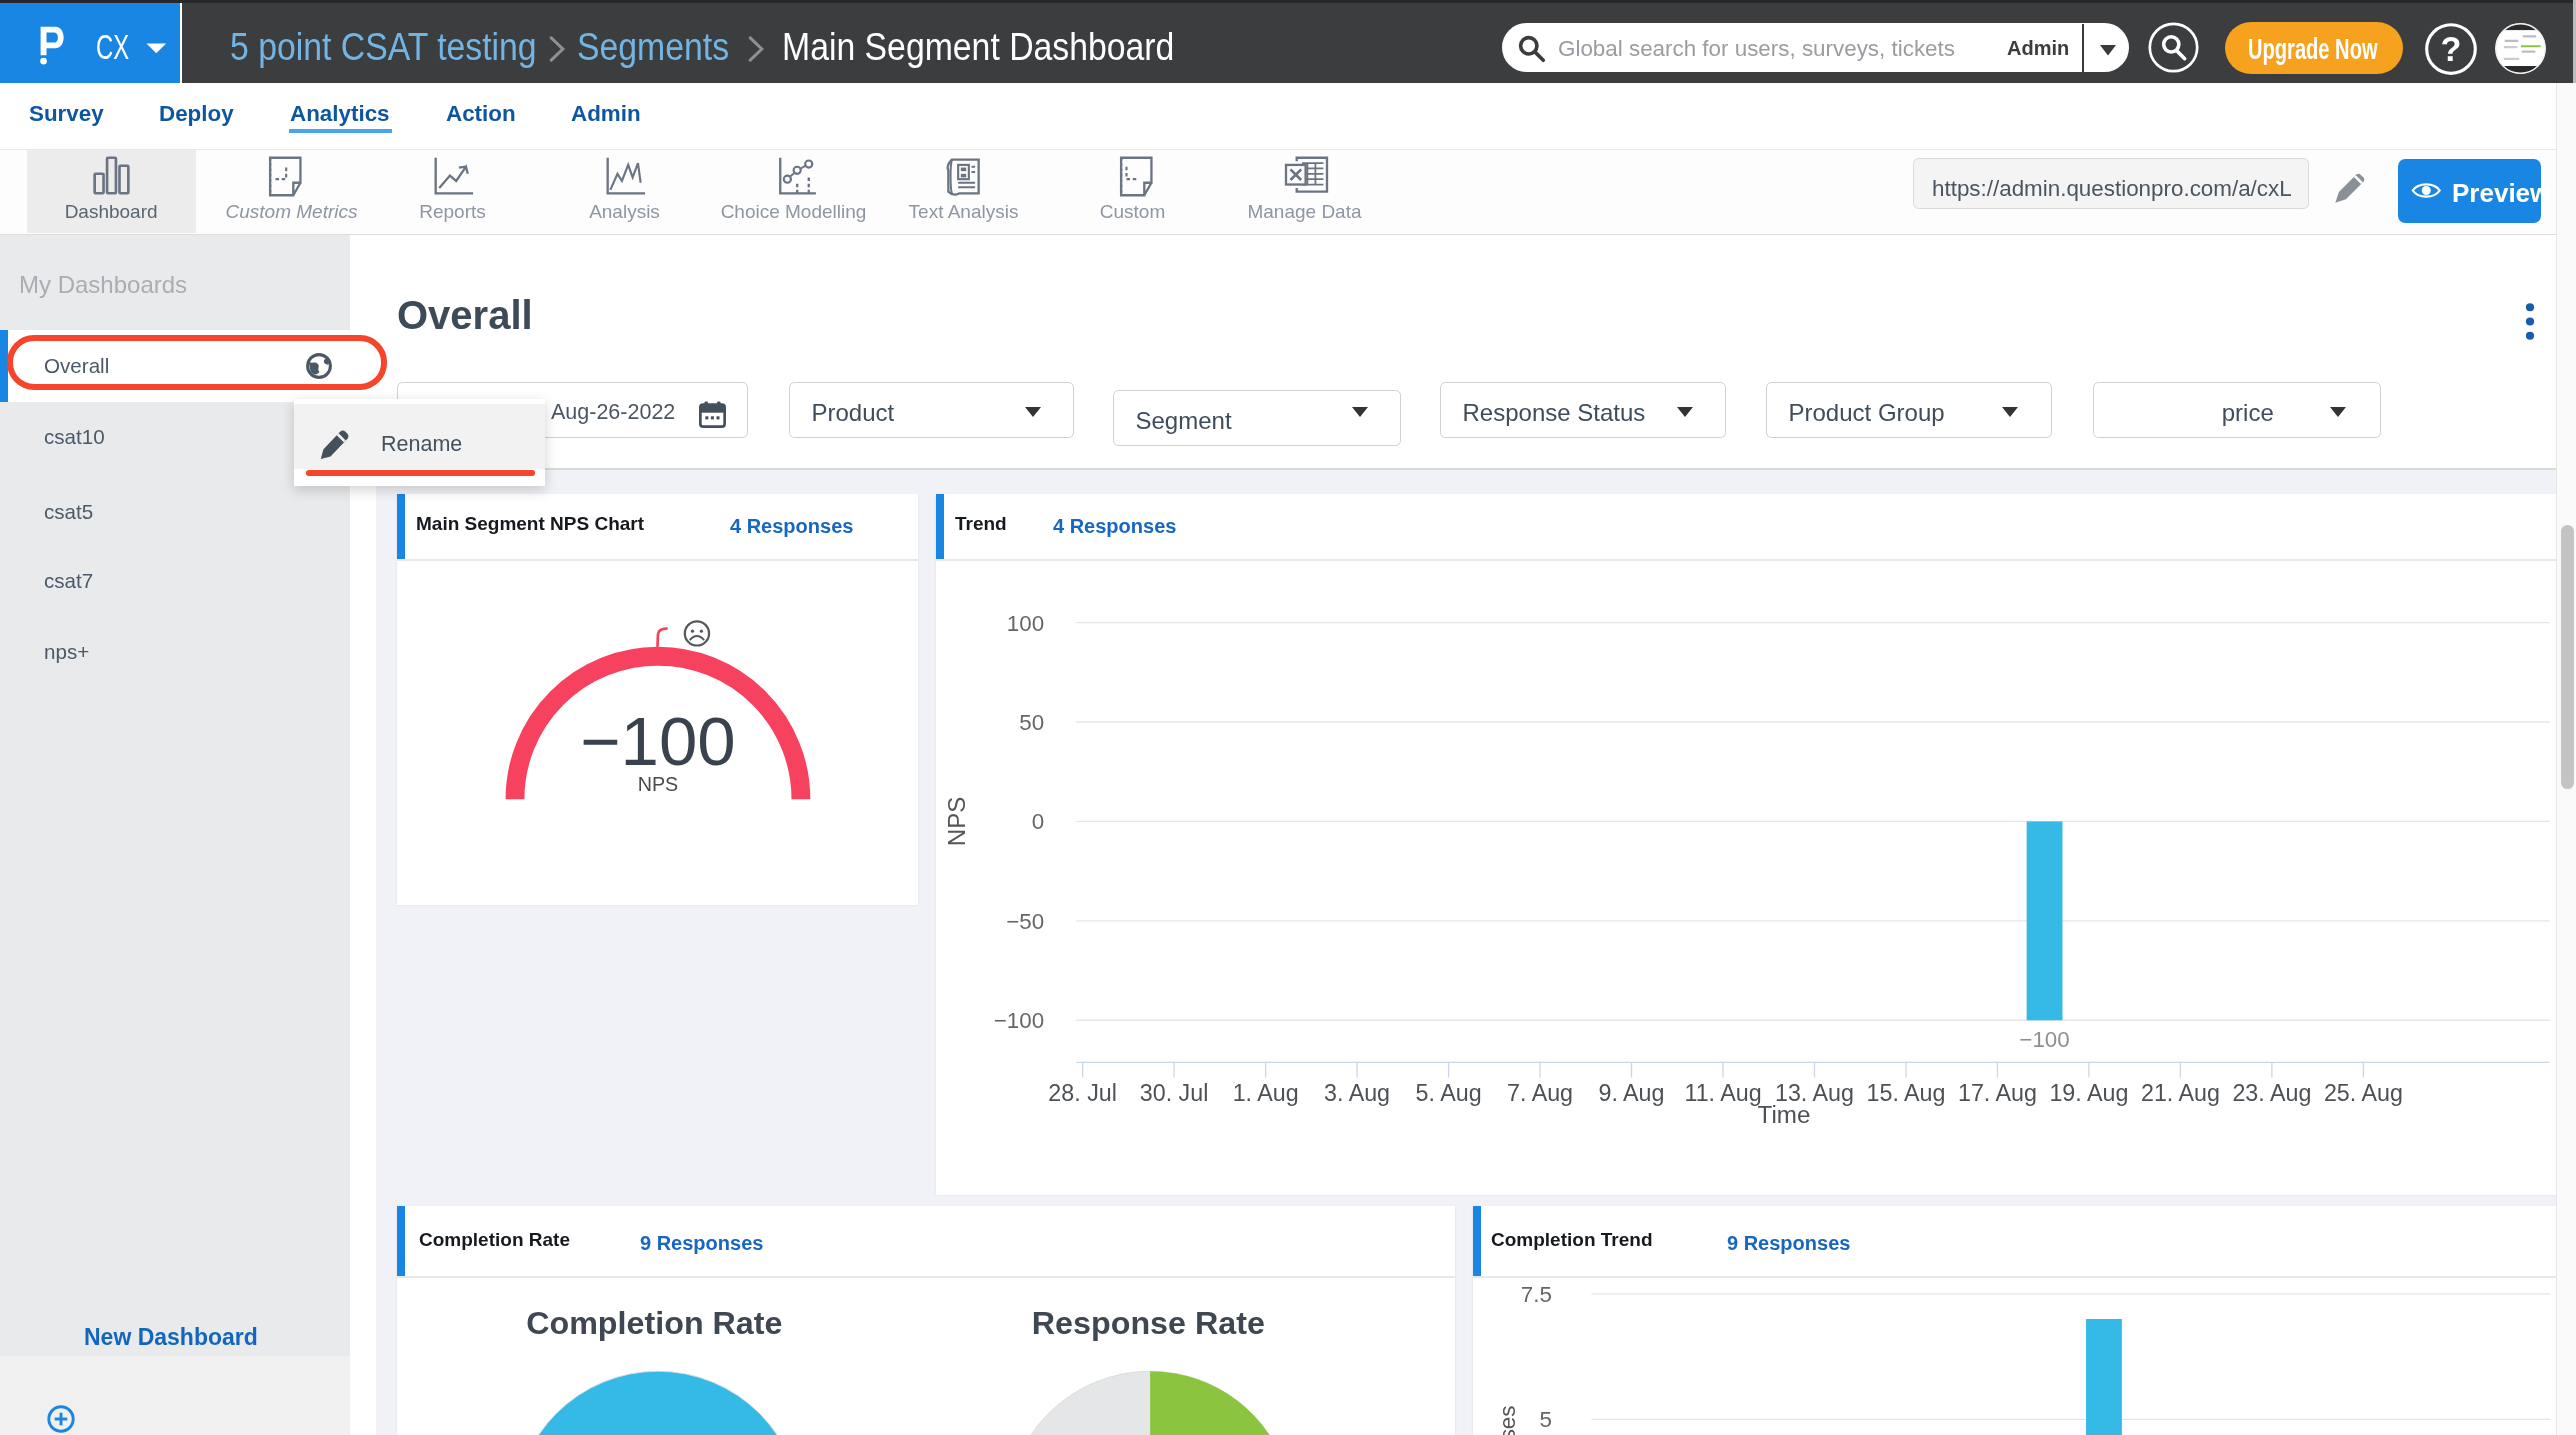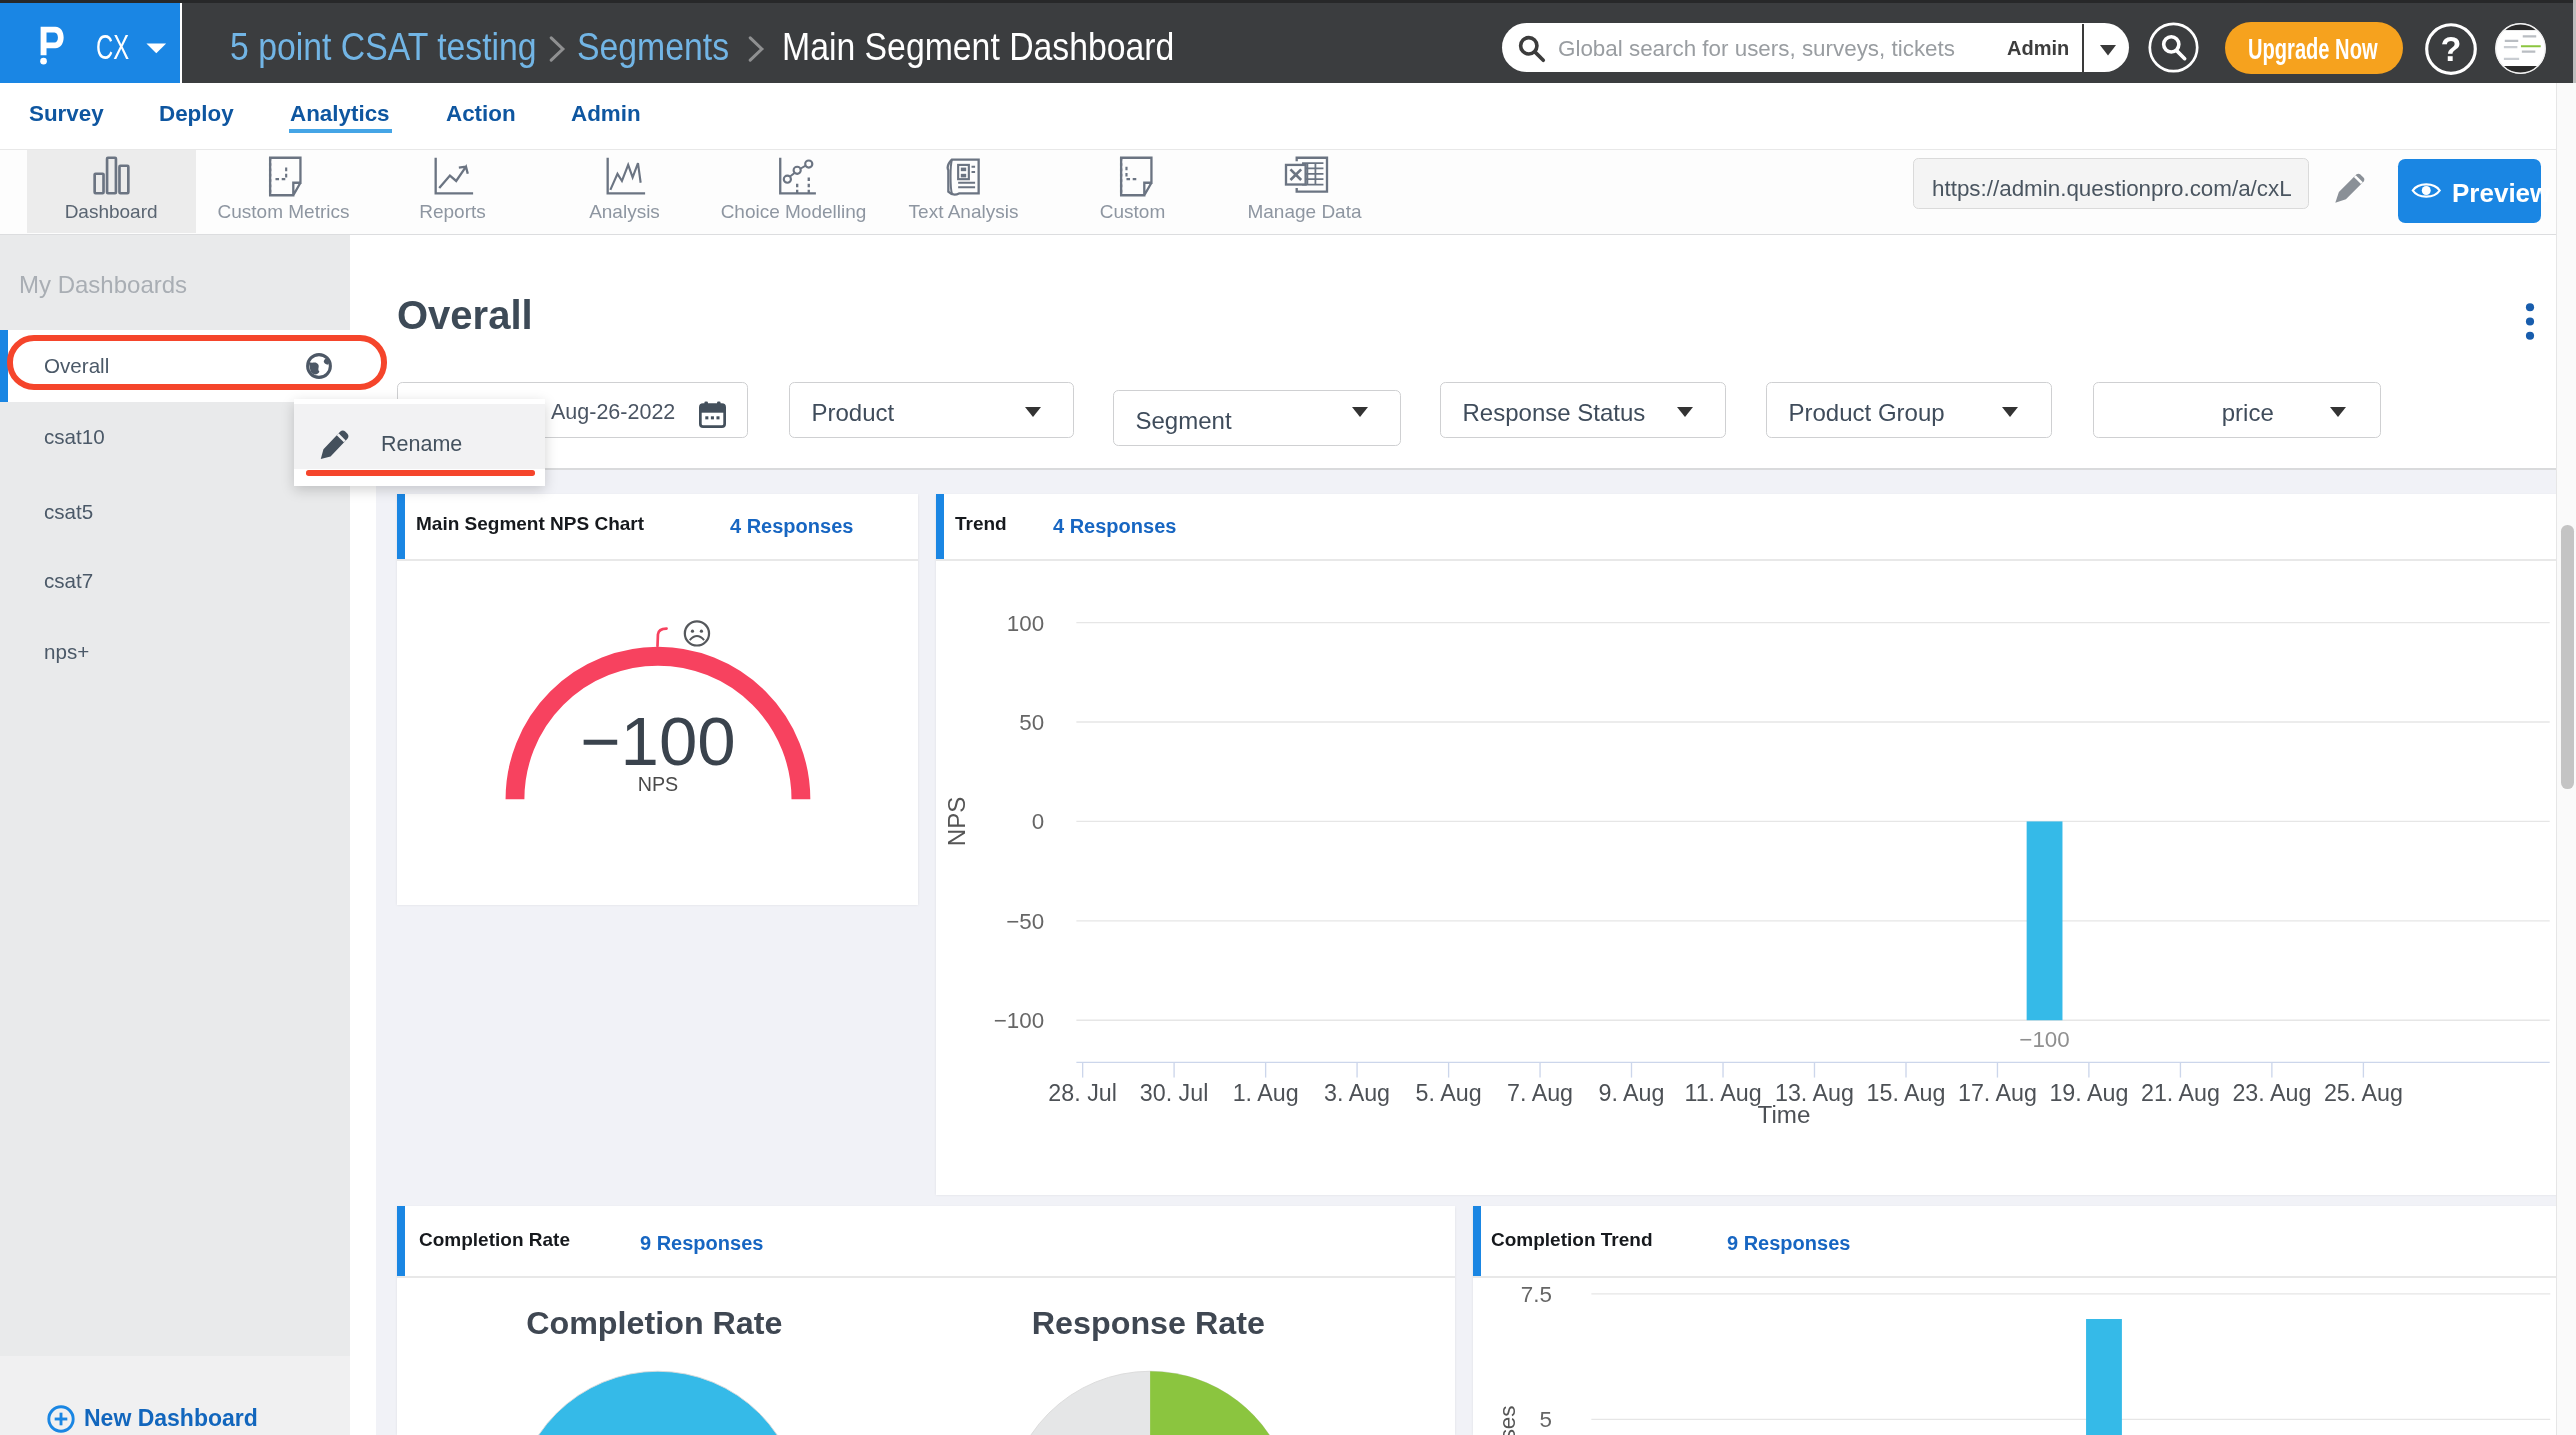--- a/index.html
+++ b/index.html
@@ -36,21 +36,21 @@
 #previewbtn { left:2398px; top:159px; width:143px; height:64px; background:#1a86e3; border-radius:7.2px; }
 
 
 #sidebar { left:0; top:235px; width:350px; height:1121px; background:#e9eaeb; }
 #sidebar-foot { left:0; top:1356px; width:350px; height:80px; background:#f0f0f1; }
 #whitegap { left:350px; top:235px; width:27px; height:1201px; background:#fff; }
 #mydash { left:19px; top:271px; font-size:24px; color:#a9aeb4; }
 .sbitem { position:absolute; left:44px; width:269px; font-size:20.6px; font-weight:400; color:#4b5968; }
 #sb-overall-row { left:0; top:330px; width:350px; height:72px; background:#fff; }
 #sb-overall-bar { left:0; top:330px; width:8px; height:72px; background:#1a86e3; }
-#newdash { left:84px; top:1405px; font-size:23px; font-weight:700; color:#1266bd; }
+#newdash { left:84px; top:1324px; font-size:23px; font-weight:700; color:#1266bd; }
 
 
 #redrect { left:7.2px; top:335px; width:380px; height:55px; border:6.3px solid #f5452b; border-radius:27px; }
 #popup { left:294px; top:399px; width:251px; height:87px; background:#fff; box-shadow:0 3.6px 12.5px rgba(0,0,0,.18); }
 #popup-item { left:294px; top:404px; width:251px; height:65px; background:#f2f2f3; }
 #popup-label { left:381px; top:432px; font-size:21.5px; font-weight:400; color:#44525f; }
 #redline { left:306px; top:470px; width:229px; height:6.3px; background:#f5452b; border-radius:2.7px; }
 
 
 #contentband { left:350px; top:235px; width:2226px; height:235px; background:#fff; }
@@ -144,21 +144,21 @@
 <div class="nav" style="left:29px;">Survey</div>
 <div class="nav" style="left:159px;">Deploy</div>
 <div class="nav" style="left:290px;">Analytics</div>
 <div class="abs" id="nav-analytics-u"></div>
 <div class="nav" style="left:446px;">Action</div>
 <div class="nav" style="left:571px;">Admin</div>
 
 <div class="abs" id="toolbar"></div>
 <div class="abs" id="tab-active"></div>
 <div class="tablbl on" style="left:-5.4px;">Dashboard</div>
-<div class="tablbl" style="left:167px;">Custom Metrics</div>
+<div class="tablbl" style="left:175px;font-style:italic;">Custom Metrics</div>
 <div class="tablbl" style="left:336px;">Reports</div>
 <div class="tablbl" style="left:508px;">Analysis</div>
 <div class="tablbl" style="left:677px;">Choice Modelling</div>
 <div class="tablbl" style="left:847px;">Text Analysis</div>
 <div class="tablbl" style="left:1016px;">Custom</div>
 <div class="tablbl" style="left:1188px;">Manage Data</div>
 
 <svg class="ticon" style="left:90px;" width="43" height="39" viewBox="0 0 48 44">
   <rect x="5" y="20" width="10" height="22" rx="1" fill="none" stroke="#6b7482" stroke-width="3"></rect>
   <rect x="19" y="2" width="10" height="40" rx="1" fill="none" stroke="#6b7482" stroke-width="3"></rect>

